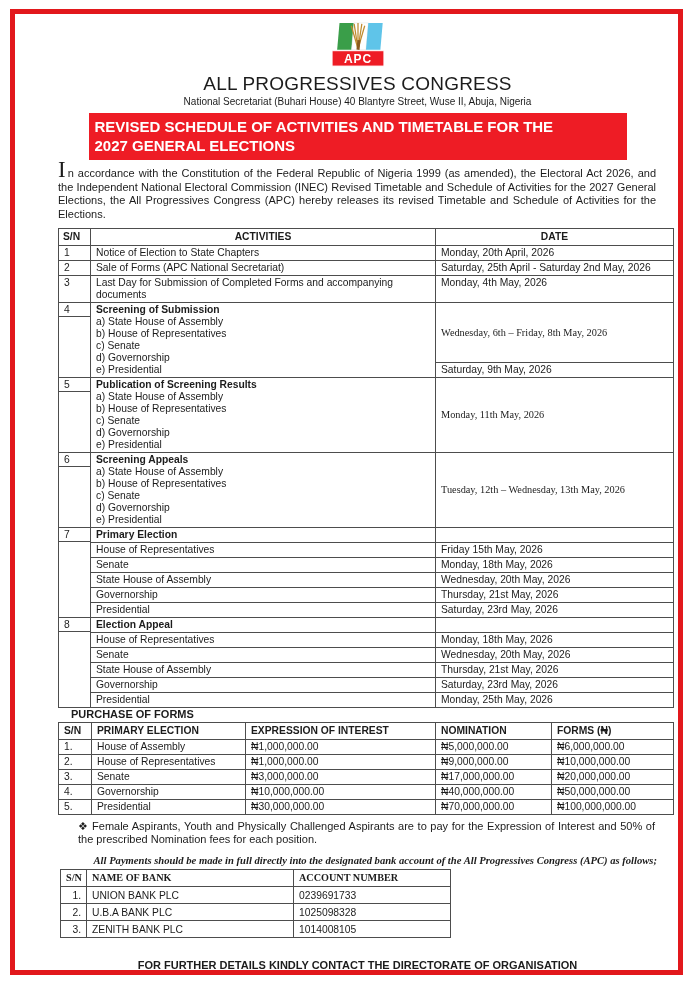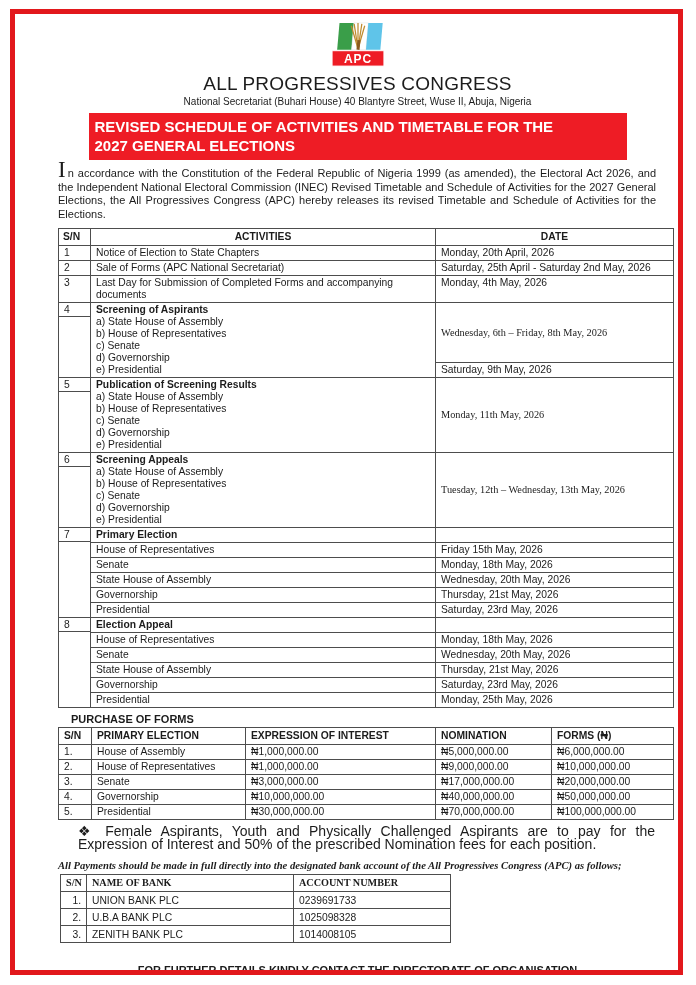--- a/index.html
+++ b/index.html
@@ -27,27 +27,27 @@
   .sched{width:615px; margin-top:2px;}
   .sched th{text-align:center; padding:2px 4px;}
   .sched th.sn-h{text-align:left;}
   .sched td.sn{padding:0;}
   .sched td.sn .snum{padding:1px 5px; line-height:12px;}
   .sched td.sn.gsn .snum{border-bottom:1px solid var(--table-line); height:14px;}
   .sched .b{font-weight:bold;}
   .sched td.vmid{vertical-align:middle;font-family:Liberation Serif, serif;}
   .sched tr.erow td{height:14px;}
 
-  .purchase-title{font-size:11px; font-weight:bold; padding-left:13px; margin-top:5px;}
+  .purchase-title{font-size:11px; font-weight:bold; padding-left:13px; }
   .ptable{width:615px; margin-top:2px;}
   .ptable th{padding:2px 5px;}
 
-  .fee-note{font-size:14px; line-height:13px; text-align:justify; margin:5px 2px 0 20px;}
-
-  .pay-note{font-family:"Liberation Serif","DejaVu Serif",serif; font-style:italic; font-weight:bold; font-size:10.6px; text-align:left; margin:9px 0 3px;}
+  .fee-note{font-size:11px; line-height:13px; text-align:justify; margin:5px 2px 0 20px;}
+
+  .pay-note{font-family:"Liberation Serif","DejaVu Serif",serif; font-style:italic; font-weight:bold; font-size:10.6px; text-align:right; margin:9px 0 3px;}
 
   .btable{width:390px; margin:3px 0 0 2px;}
   .btable th{font-family:"Liberation Serif","DejaVu Serif",serif; font-size:10.2px; padding:2px 5px;}
   .btable td{line-height:13px; padding:1.5px 5px;}
   .btable .num{text-align:right;}
 
   .contact{font-size:11px; font-weight:bold; text-align:center; line-height:14px; margin-top:20px;}
 </style>
 </head>
 <body>
@@ -111,21 +111,21 @@
       <td>3</td>
       <td>Last Day for Submission of Completed Forms and accompanying documents</td>
       <td>Monday, 4th May, 2026</td>
     </tr>
 
     <tr>
       <td class="sn gsn" rowspan="2">
               <div class="snum">4</div>
             </td>
       <td rowspan="2">
-        <div class="b">Screening of Aspirants</div>
+        <div class="b">Screening of Submission</div>
         <div>a) State House of Assembly</div>
         <div>b) House of Representatives</div>
         <div>c) Senate</div>
         <div>d) Governorship</div>
         <div>e) Presidential</div>
       </td>
       <td class="vmid">Wednesday, 6th – Friday, 8th May, 2026</td>
     </tr>
     <tr class="erow">
       <td>Saturday, 9th May, 2026</td>

